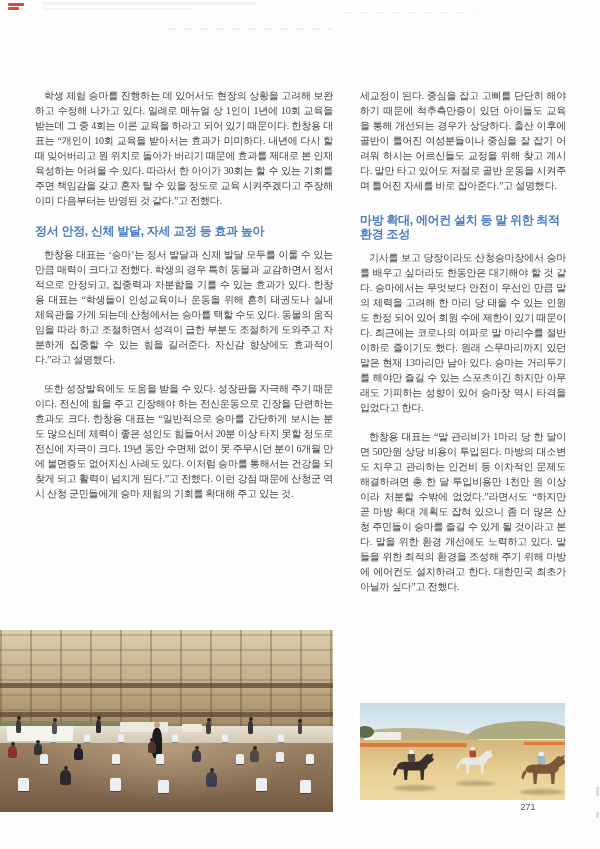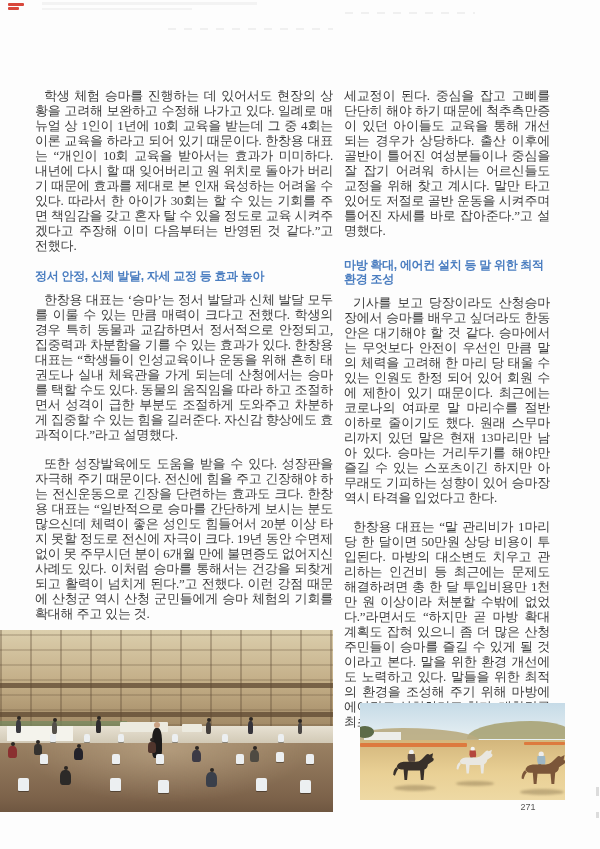--- a/index.html
+++ b/index.html
@@ -2,22 +2,22 @@
 <html><head>
 <meta charset="utf-8">
 <style>
   html,body{margin:0;padding:0;background:#e9e9e9;}
   .page{position:relative;width:600px;height:849px;background:#fdfdfd;overflow:hidden;
         font-family:"Liberation Serif","DejaVu Serif",serif;}
 
   
   .col{position:absolute;top:88px;}
   .col-left{left:35px;width:298px;}
-  .col-right{left:344px;width:206px;}
-  p.para{margin:0 0 14px;font-size:13px;line-height:15px;text-align:justify;
+  .col-right{left:360px;width:206px;}
+  p.para{margin:0 0 14px;font-size:10px;line-height:15px;text-align:justify;
          color:#3c3c3c;word-break:break-all;letter-spacing:-0.2px;}
   p.indent{text-indent:9px;}
   h3.subhead{margin:16px 0 9px;font-size:12px;line-height:14px;color:#4a7dc0;
              font-family:Liberation Sans, sans-serif;font-weight:700;
              letter-spacing:-0.3px;}
   .col-right h3.subhead{margin-top:20px;}
 
   .page-number{position:absolute;left:506px;top:802px;width:44px;text-align:center;
                font-size:9px;color:#555;font-family:"Liberation Sans",sans-serif;}
 
@@ -89,21 +89,21 @@
     <p class="para indent">학생 체험 승마를 진행하는 데 있어서도 현장의 상황을 고려해 보완하고 수정해 나가고 있다. 일례로 매뉴얼 상 1인이 1년에 10회 교육을 받는데 그 중 4회는 이론 교육을 하라고 되어 있기 때문이다. 한창용 대표는 “개인이 10회 교육을 받아서는 효과가 미미하다. 내년에 다시 할 때 잊어버리고 원 위치로 돌아가 버리기 때문에 효과를 제대로 본 인재 육성하는 어려울 수 있다. 따라서 한 아이가 30회는 할 수 있는 기회를 주면 책임감을 갖고 혼자 탈 수 있을 정도로 교육 시켜주겠다고 주장해 이미 다음부터는 반영된 것 같다.”고 전했다.</p>
     <h3 class="subhead">정서 안정, 신체 발달, 자세 교정 등 효과 높아</h3>
     <p class="para indent">한창용 대표는 ‘승마’는 정서 발달과 신체 발달 모두를 이룰 수 있는 만큼 매력이 크다고 전했다. 학생의 경우 특히 동물과 교감하면서 정서적으로 안정되고, 집중력과 차분함을 기를 수 있는 효과가 있다. 한창용 대표는 “학생들이 인성교육이나 운동을 위해 흔히 태권도나 실내 체육관을 가게 되는데 산청에서는 승마를 택할 수도 있다. 동물의 움직임을 따라 하고 조절하면서 성격이 급한 부분도 조절하게 도와주고 차분하게 집중할 수 있는 힘을 길러준다. 자신감 향상에도 효과적이다.”라고 설명했다.</p>
     <p class="para indent">또한 성장발육에도 도움을 받을 수 있다. 성장판을 자극해 주기 때문이다. 전신에 힘을 주고 긴장해야 하는 전신운동으로 긴장을 단련하는 효과도 크다. 한창용 대표는 “일반적으로 승마를 간단하게 보시는 분도 많으신데 체력이 좋은 성인도 힘들어서 20분 이상 타지 못할 정도로 전신에 자극이 크다. 19년 동안 수면제 없이 못 주무시던 분이 6개월 만에 불면증도 없어지신 사례도 있다. 이처럼 승마를 통해서는 건강을 되찾게 되고 활력이 넘치게 된다.”고 전했다. 이런 강점 때문에 산청군 역시 산청 군민들에게 승마 체험의 기회를 확대해 주고 있는 것.</p>
   </div>
 
   <div class="col col-right">
     <p class="para">세교정이 된다. 중심을 잡고 고삐를 단단히 해야 하기 때문에 척추측만증이 있던 아이들도 교육을 통해 개선되는 경우가 상당하다. 출산 이후에 골반이 틀어진 여성분들이나 중심을 잘 잡기 어려워 하시는 어르신들도 교정을 위해 찾고 계시다. 말만 타고 있어도 저절로 골반 운동을 시켜주며 틀어진 자세를 바로 잡아준다.”고 설명했다.</p>
     <h3 class="subhead">마방 확대, 에어컨 설치 등 말 위한 최적 환경 조성</h3>
     <p class="para indent">기사를 보고 당장이라도 산청승마장에서 승마를 배우고 싶더라도 한동안은 대기해야 할 것 같다. 승마에서는 무엇보다 안전이 우선인 만큼 말의 체력을 고려해 한 마리 당 태울 수 있는 인원도 한정 되어 있어 회원 수에 제한이 있기 때문이다. 최근에는 코로나의 여파로 말 마리수를 절반 이하로 줄이기도 했다. 원래 스무마리까지 있던 말은 현재 13마리만 남아 있다. 승마는 거리두기를 해야만 즐길 수 있는 스포츠이긴 하지만 아무래도 기피하는 성향이 있어 승마장 역시 타격을 입었다고 한다.</p>
-    <p class="para indent">한창용 대표는 “말 관리비가 1마리 당 한 달이면 50만원 상당 비용이 투입된다. 마방의 대소변도 치우고 관리하는 인건비 등 최근에는 문제도 해결하려면 총 한 달 투입비용만 1천만 원 이상이라 처분할 수밖에 없었다.”라면서도 “하지만 곧 마방 확대 계획도 잡혀 있으니 좀 더 많은 산청 주민들이 승마를 즐길 수 있게 될 것이라고 본다. 말을 위한 환경 개선에도 노력하고 있다. 말들을 위한 최적의 환경을 조성해 주기 위해 마방에 에어컨도 설치하려고 한다. 대한민국 최초가 아닐까 싶다”고 전했다.</p>
+    <p class="para indent">한창용 대표는 “말 관리비가 1마리 당 한 달이면 50만원 상당 비용이 투입된다. 마방의 대소변도 치우고 관리하는 인건비 등 이차적인 문제도 해결하려면 총 한 달 투입비용만 1천만 원 이상이라 처분할 수밖에 없었다.”라면서도 “하지만 곧 마방 확대 계획도 잡혀 있으니 좀 더 많은 산청 주민들이 승마를 즐길 수 있게 될 것이라고 본다. 말을 위한 환경 개선에도 노력하고 있다. 말들을 위한 최적의 환경을 조성해 주기 위해 마방에 에어컨도 설치하려고 한다. 대한민국 최초가 아닐까 싶다”고 전했다.</p>
   </div>
 
   <div class="photo photo-left">
     <div class="pl-ceiling"></div>
     <div class="pl-beam" style="top:29%;"></div>
     <div class="pl-beam" style="top:45%;"></div>
     <div class="pl-net"></div>
     <div class="pl-wall"></div>
     <div class="pl-window"></div>
     <div class="pl-floor"></div>

